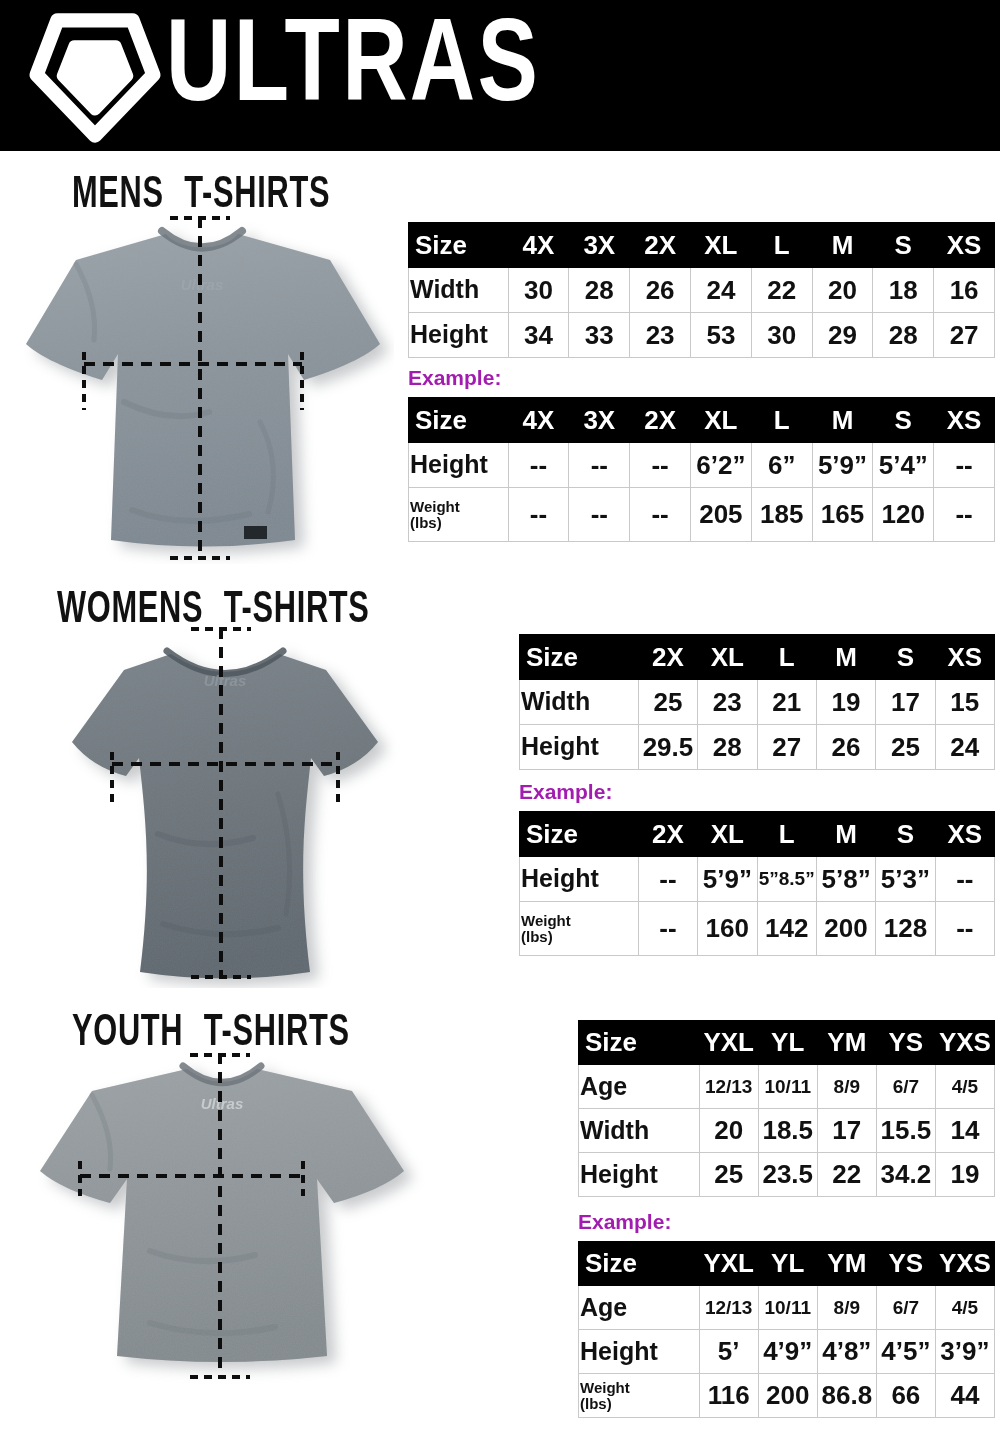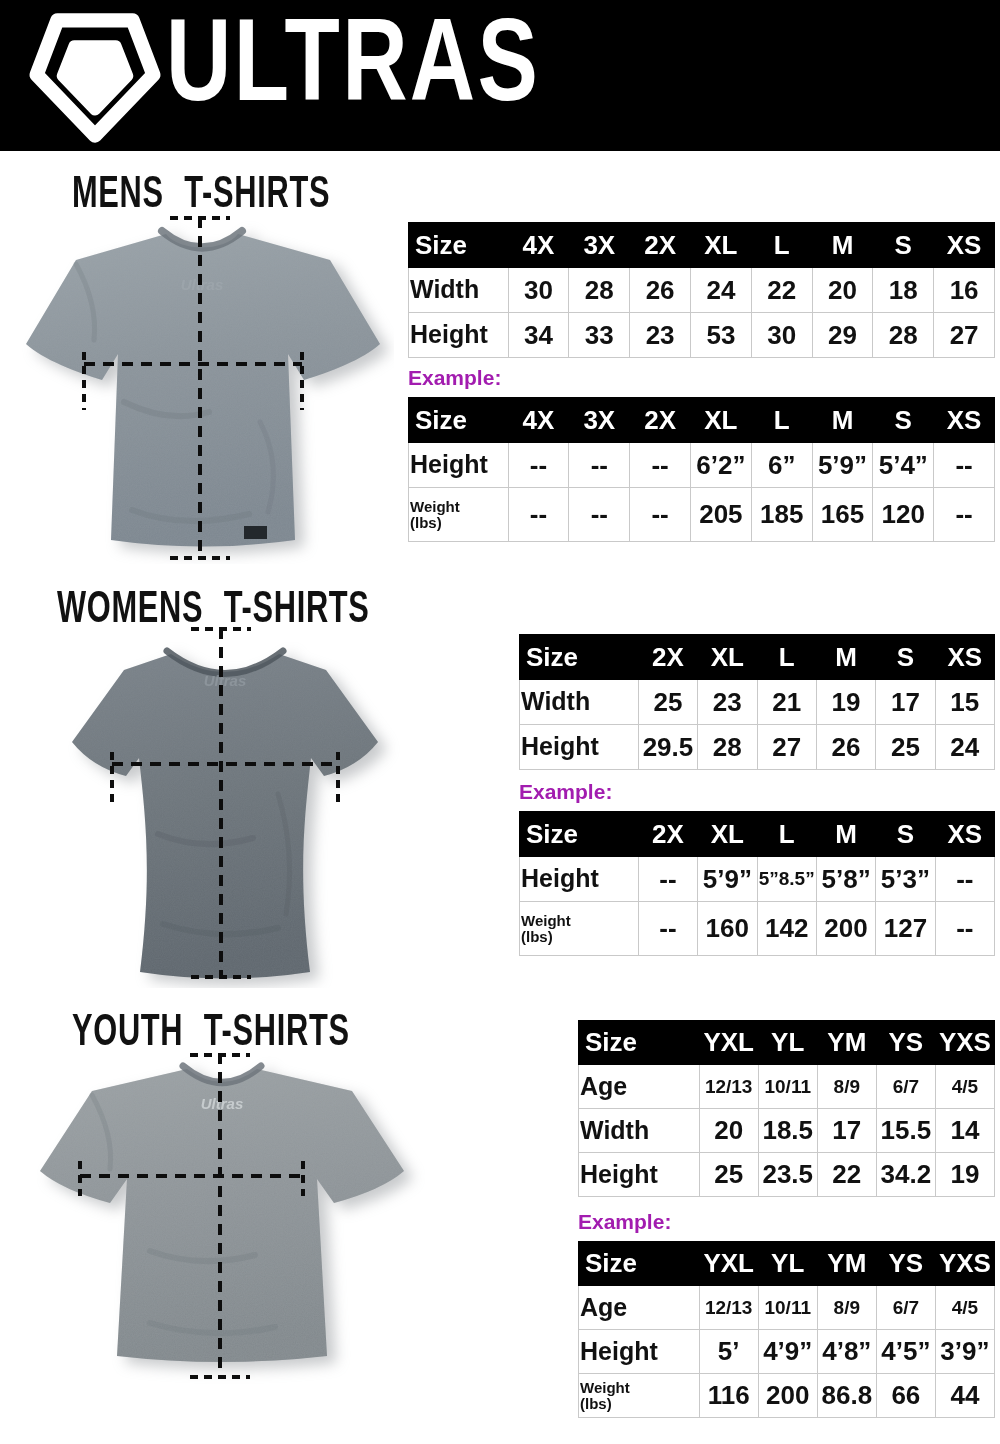--- a/index.html
+++ b/index.html
@@ -353,21 +353,21 @@
           <td>5’3”</td>
           <td>--</td>
         </tr>
         <tr class="weight-row">
           <th>Weight
 (lbs)</th>
           <td>--</td>
           <td>160</td>
           <td>142</td>
           <td>200</td>
-          <td>127</td>
+          <td>128</td>
           <td>--</td>
         </tr>
       </tbody>
     </table>
   </div>
 
 <div id="youth-t1" class="tbl">
     <table class="size-table">
       <colgroup>
         <col style="width: 29%;">

